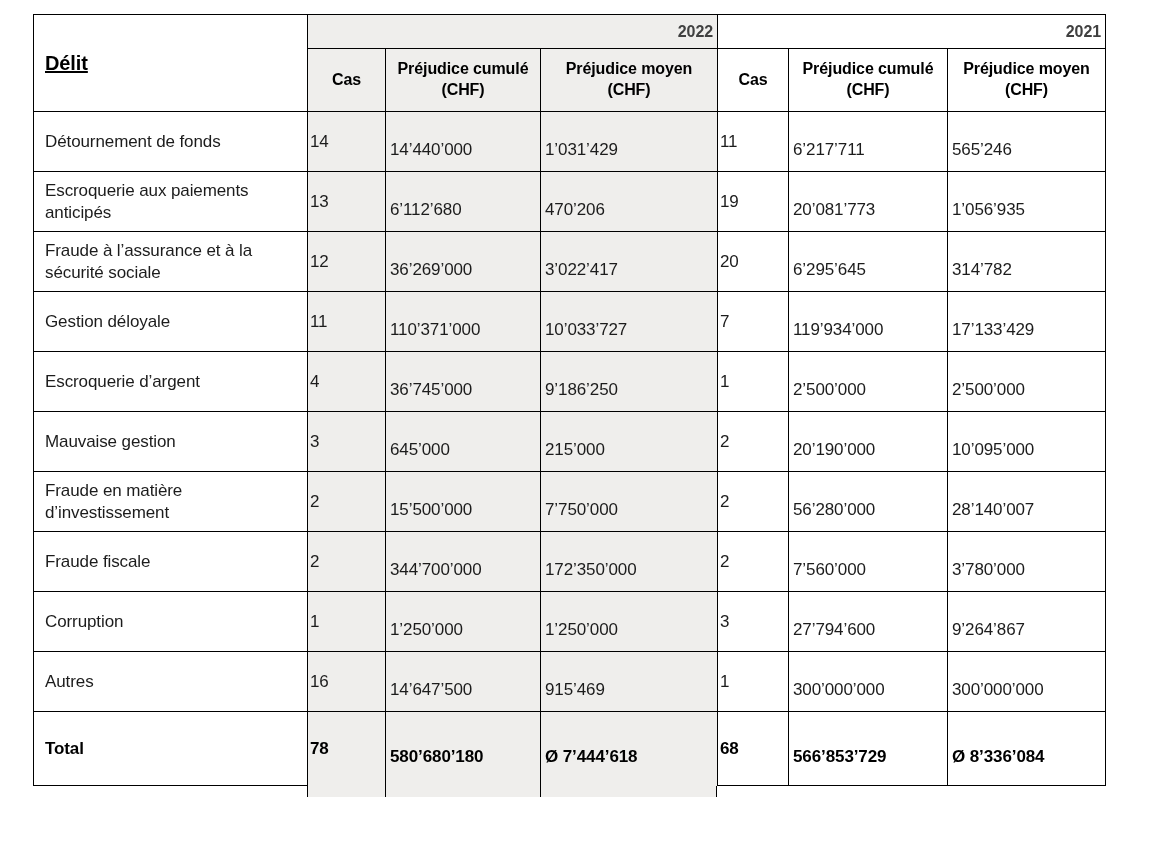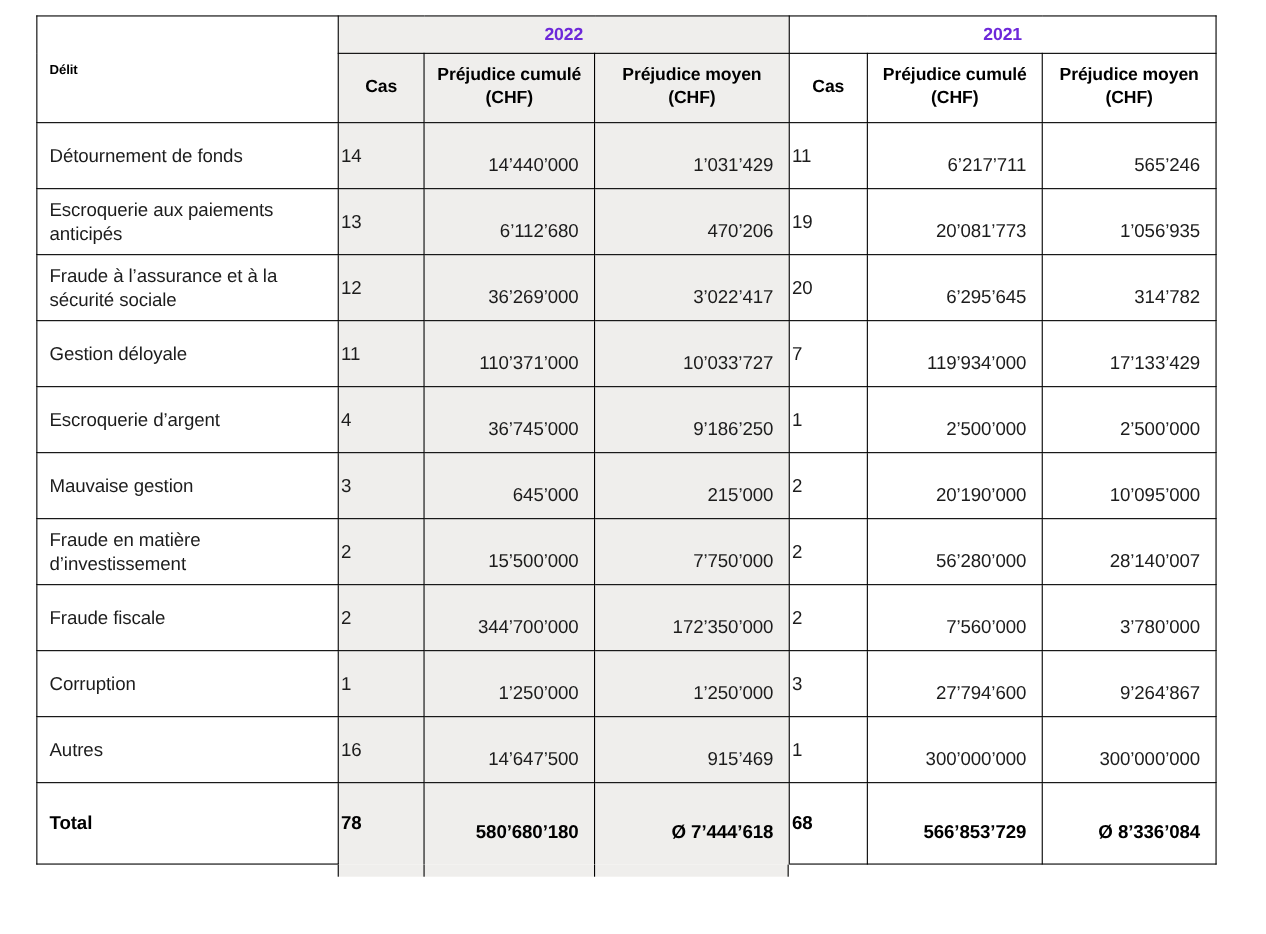--- a/index.html
+++ b/index.html
@@ -24,35 +24,35 @@
   table.crime{
     border-collapse:collapse;table-layout:fixed;width:1072px;
   }
   table.crime th,table.crime td{
     border:1px solid var(--border);
     vertical-align:middle;
     overflow:hidden;
   }
   .shaded{background:var(--shaded-column-bg);}
   th.year-head{
-    font-size:16px;font-weight:bold;color:#6d28d9;
-    text-align:center;height:34px;padding:2px 4px;
+    font-size:16px;font-weight:bold;color:#404040;
+    text-align:right;height:34px;padding:2px 4px;
   }
   th.sub-head{
     font-size:16px;font-weight:bold;color:#000;
     text-align:center;height:63px;padding:4px 10px;line-height:1.3;
   }
   th.delit-head{
-    font-size:12px;font-weight:bold;color:#000;
-    text-align:left;padding:4px 4px 4px 11px;vertical-align:middle;
+    font-size:20px;font-weight:bold;color:#000;
+    text-align:left;padding:4px 4px 4px 11px;vertical-align:middle;text-decoration:underline;
   }
   tbody td{height:60px;font-size:17px;line-height:1.28;}
   td.label{text-align:left;padding:6px 14px 6px 11px;}
   td.cas{text-align:left;padding:4px 2px;margin-top:40px;}
-  td.num{text-align:right;padding:20px 14px 4px 4px;}
+  td.num{padding:20px 14px 4px 4px;}
   tr.total-row td{font-weight:bold;color:#000;height:74px;}
   
   tr.total-row td.no-bottom{border-bottom:none;}
   .gray-tail{
     position:absolute;left:274px;top:100%;
     display:flex;height:11px;
   }
   .tail-seg{
     background:var(--shaded-column-bg);
     border-left:1px solid var(--border);

